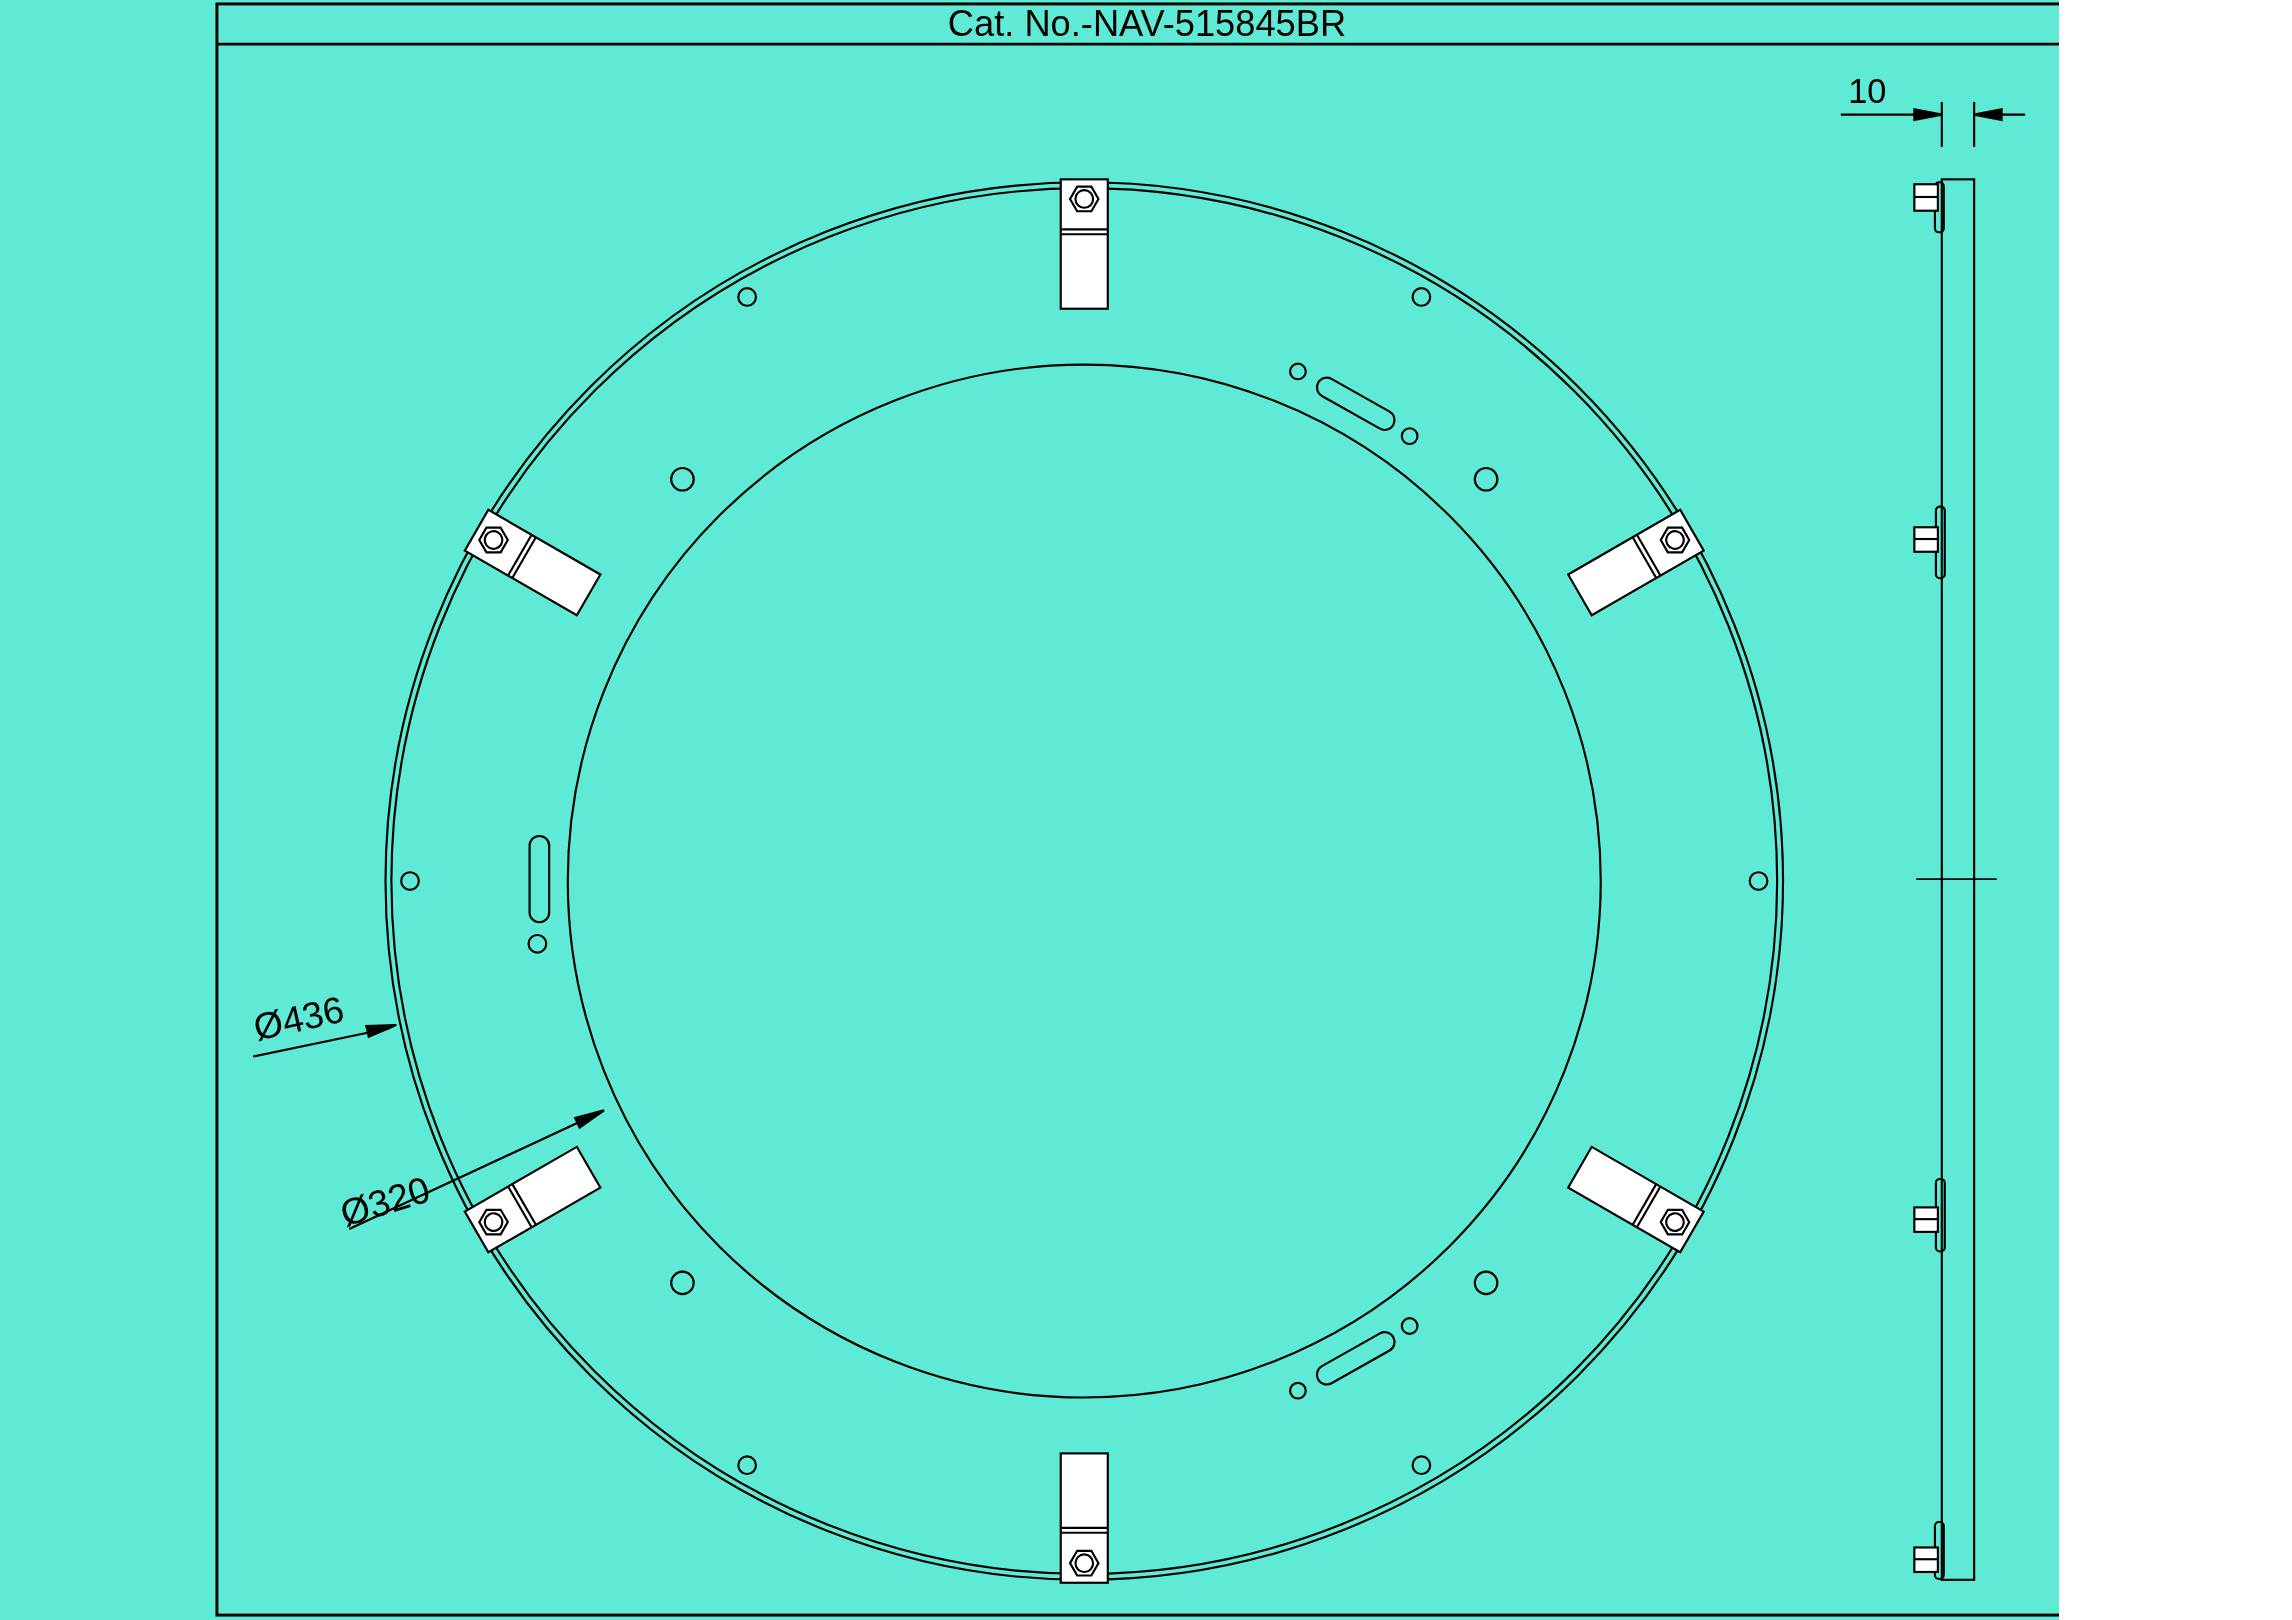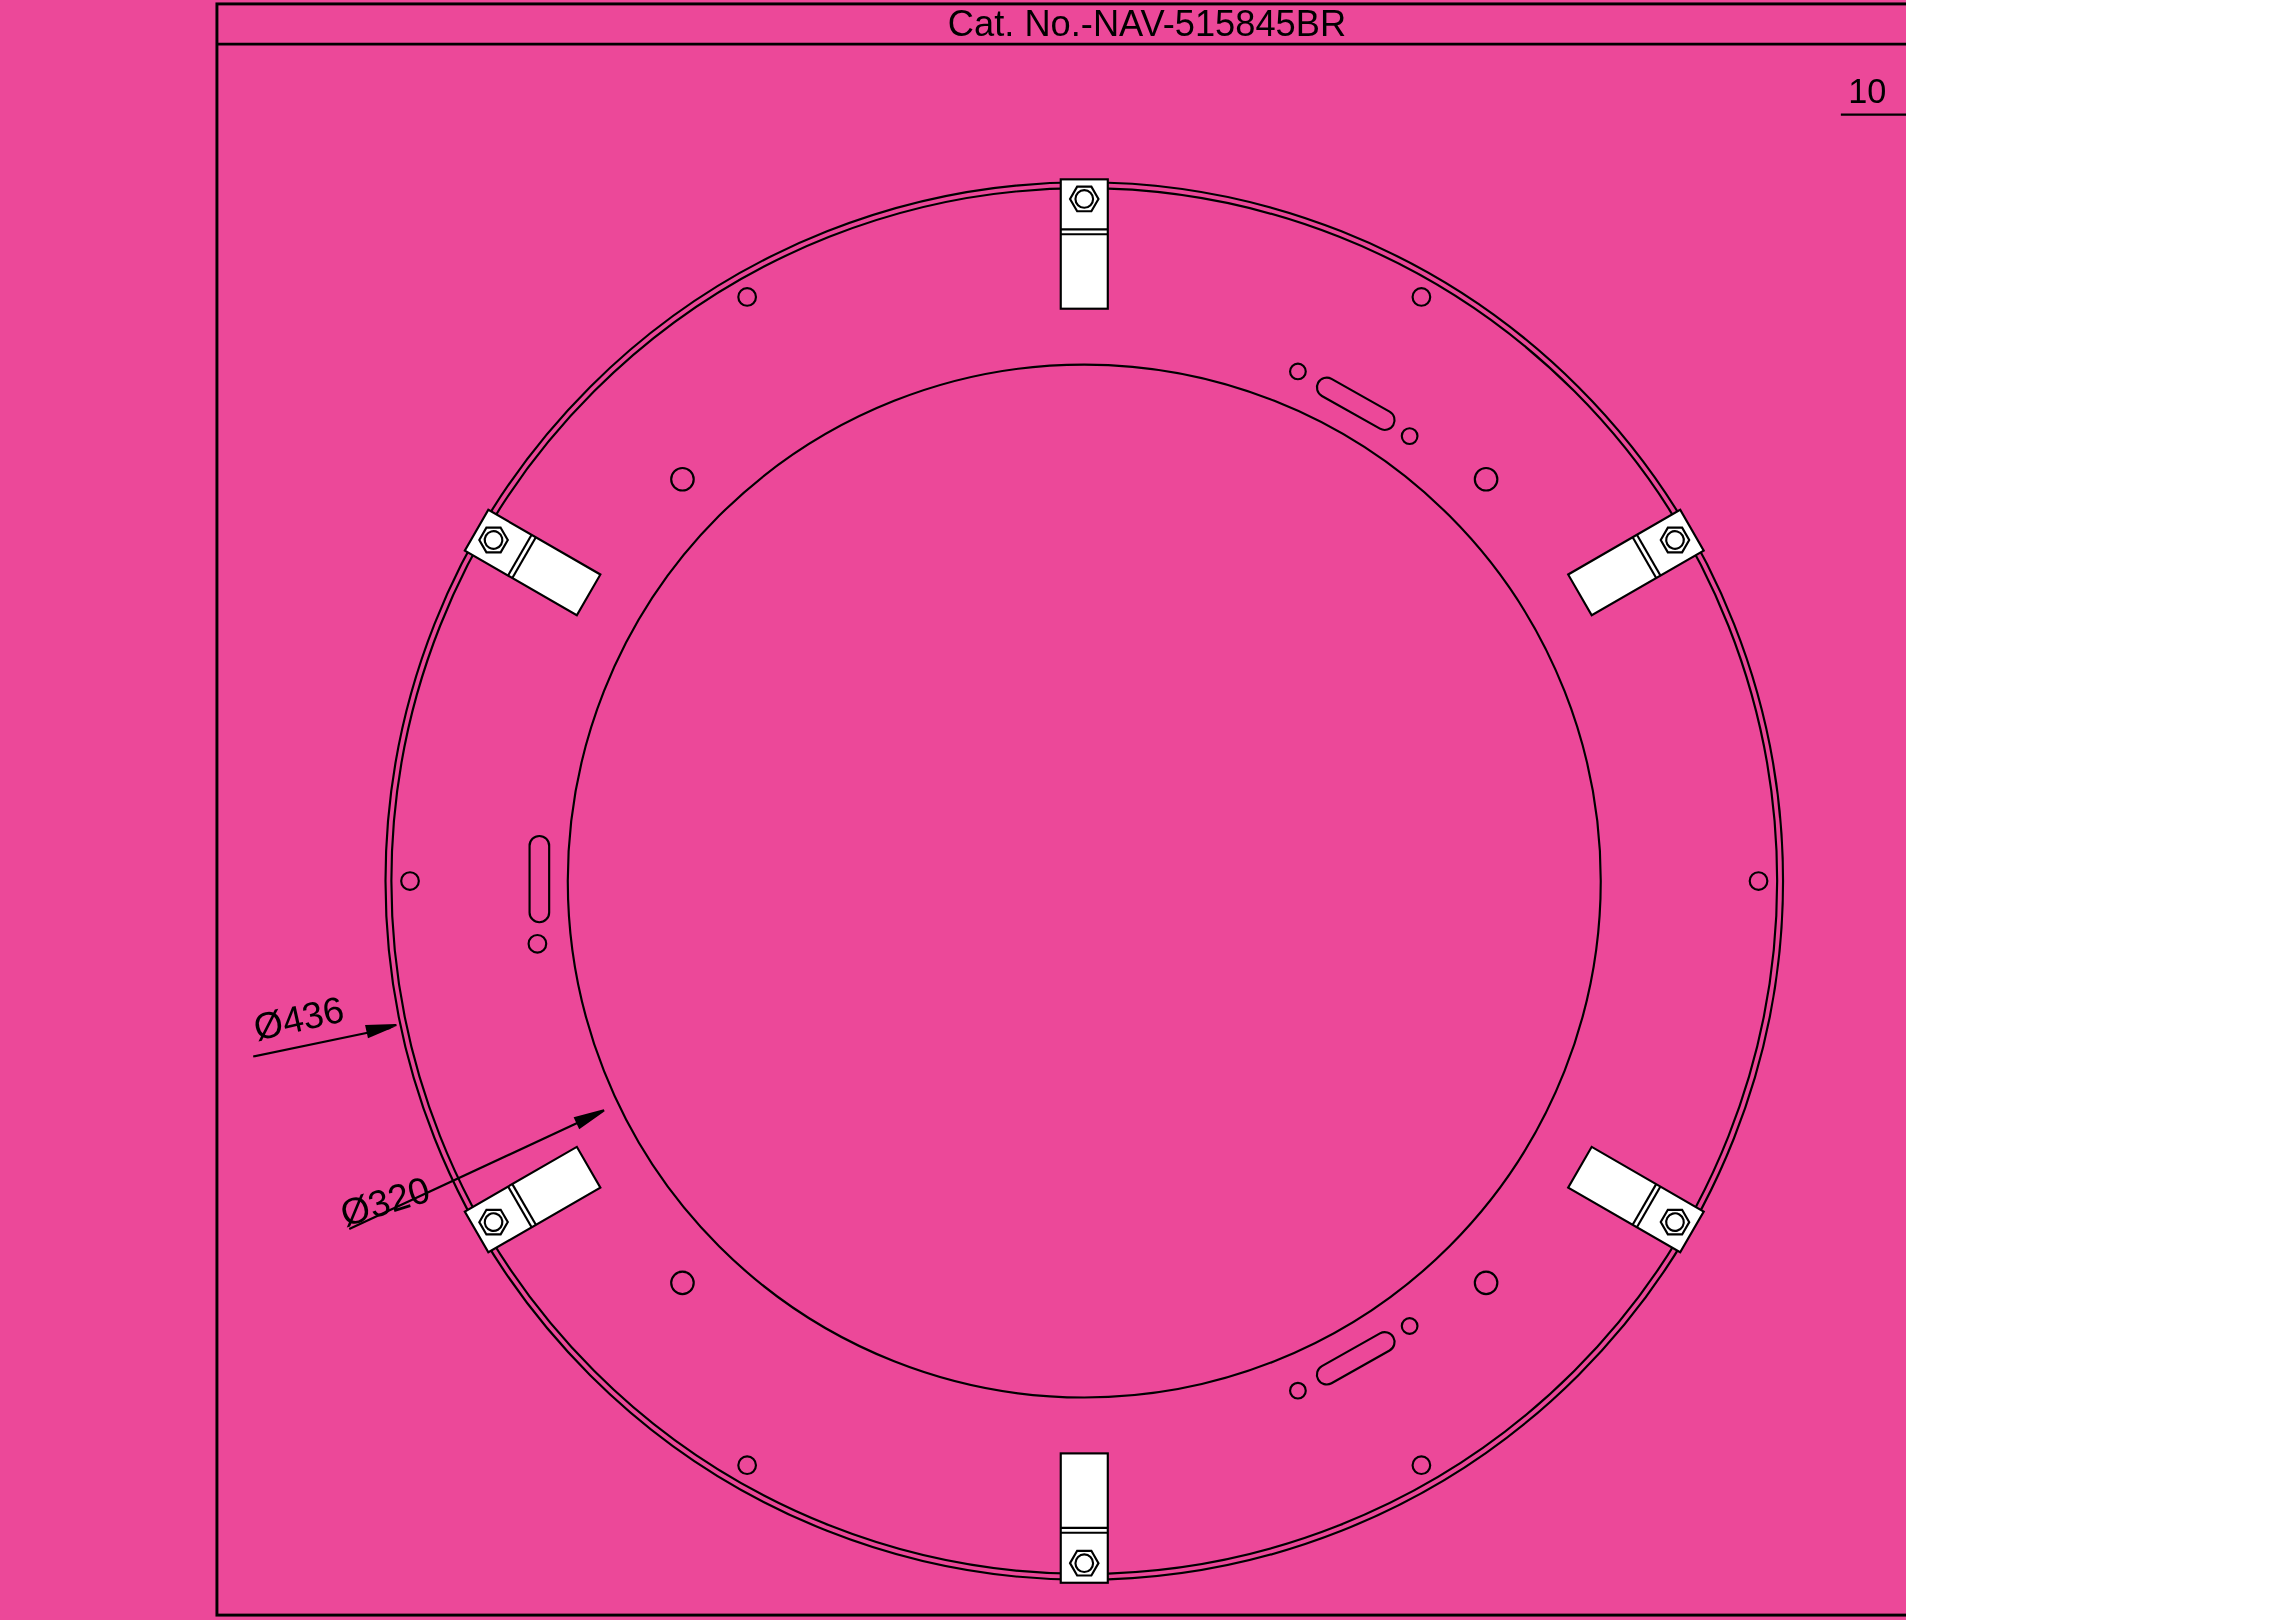--- a/index.html
+++ b/index.html
@@ -1,16 +1,16 @@
 <!DOCTYPE html>
 <html><head>
 <meta charset="utf-8">
 <style>
   html,body{margin:0;padding:0;background:#ffffff;}
-  .sheet{position:relative;width:1906px;height:1620px;background:#ec4899;overflow:hidden;}
+  .sheet{position:relative;width:2059px;height:1620px;background:#5eead4;overflow:hidden;}
   svg{position:absolute;top:0;left:0;}
   text{font-family:"Liberation Sans", sans-serif;fill:#000;}
   .t-title{font-size:37px;}
   .t-dim{font-size:38px;}
   .t-dim-small{font-size:35px;}
 </style>
 </head>
 <body>
 
 <div class="sheet">

